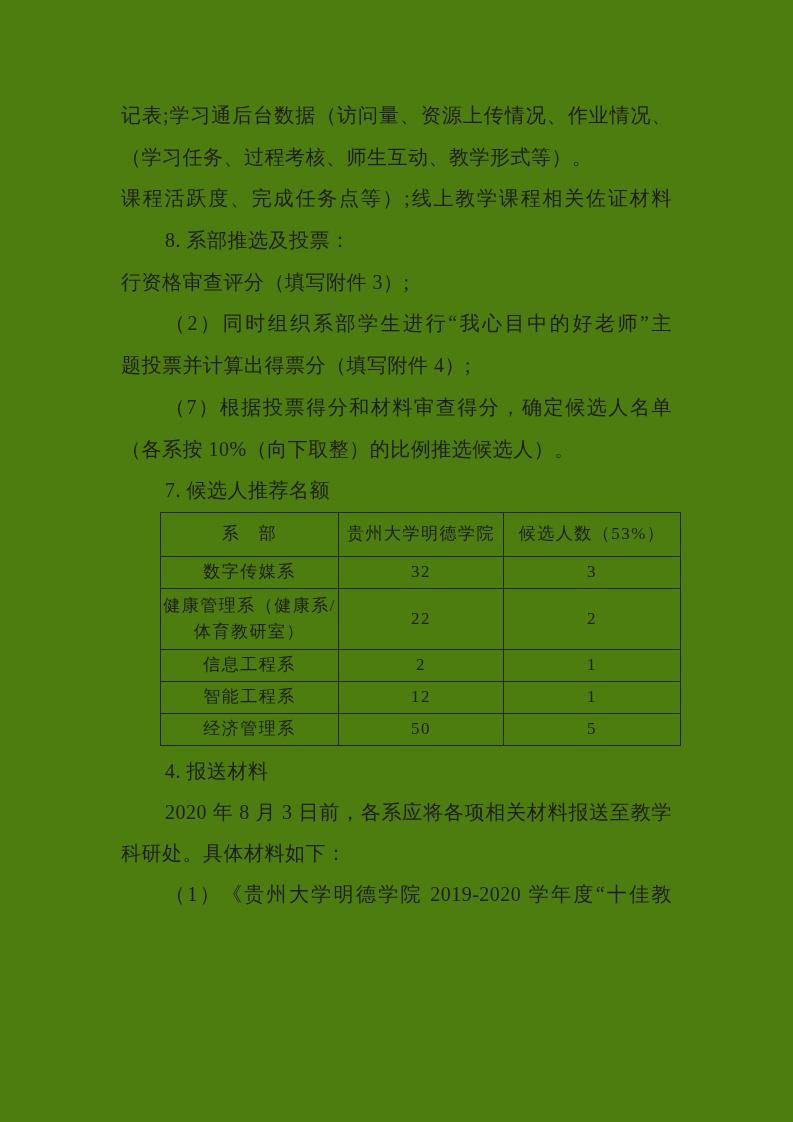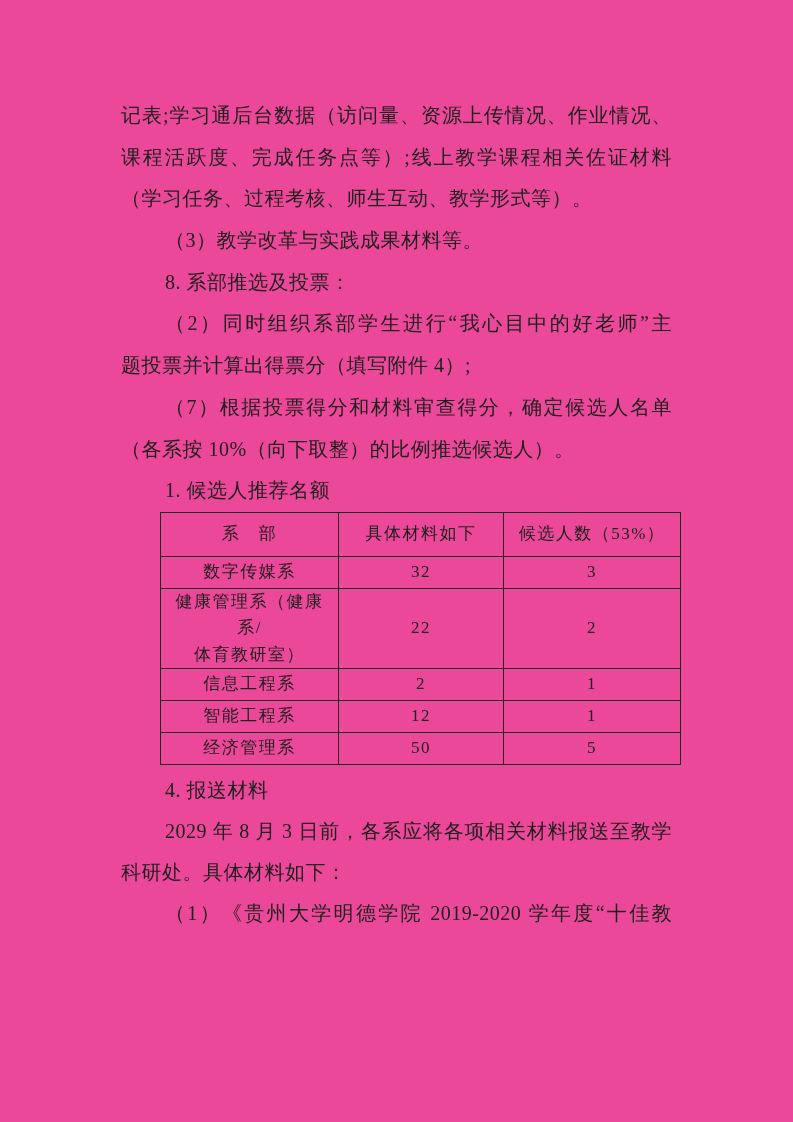--- a/index.html
+++ b/index.html
@@ -1,20 +1,20 @@
 <!DOCTYPE html>
 <html><head>
 <meta charset="utf-8">
 <style>
   html, body { margin: 0; padding: 0; background: #ffffff; }
   .page {
     position: relative;
     width: 793px;
     height: 1122px;
-    background: #ec4899;
+    background: #4d7c0f;
     overflow: hidden;
     font-family: "Liberation Serif", "DejaVu Serif", serif;
     color: #1e1e1e;
   }
   .content {
     position: absolute;
     left: 121px;
     top: 95px;
     width: 551px;
   }
@@ -43,59 +43,59 @@
     margin-left: 39px;
     margin-top: 0;
   }
   .qtable th, .qtable td {
     border: 1px solid #252525;
     font-weight: 400;
     font-size: 17px;
     letter-spacing: 1.5px;
     text-align: center;
     vertical-align: middle;
-    padding: 0 14px;
+    padding: 0 2px;
     white-space: pre-line;
     line-height: 1.55;
     color: #1e1e1e;
   }
   .qtable thead tr { height: 44px; }
   .qtable tbody tr { height: 32px; }
   .qtable tbody tr.tall { height: 61px; }
   .block-after { margin-top: 5px; }
 </style>
 </head>
 <body>
 
 <div class="page">
   <div class="content">
 
     <div id="block-before" class="block-before">
         <div class="line j">记表;学习通后台数据（访问量、资源上传情况、作业情况、</div>
+        <div class="line">（学习任务、过程考核、师生互动、教学形式等）。</div>
         <div class="line j">课程活跃度、完成任务点等）;线上教学课程相关佐证材料</div>
-        <div class="line">（学习任务、过程考核、师生互动、教学形式等）。</div>
-        <div class="line ind">（3）教学改革与实践成果材料等。</div>
         <div class="line ind">8. 系部推选及投票：</div>
+        <div class="line">行资格审查评分（填写附件 3）;</div>
         <div class="line j ind">（2）同时组织系部学生进行“我心目中的好老师”主</div>
         <div class="line">题投票并计算出得票分（填写附件 4）;</div>
         <div class="line j ind">（7）根据投票得分和材料审查得分，确定候选人名单</div>
         <div class="line">（各系按 10%（向下取整）的比例推选候选人）。</div>
-        <div class="line ind">1. 候选人推荐名额</div>
+        <div class="line ind">7. 候选人推荐名额</div>
       </div>
 
     <table class="qtable">
       <colgroup>
         <col style="width:178px">
           <col style="width:165px">
           <col style="width:177px">
       </colgroup>
       <thead>
         <tr id="qtable-head-row">
             <th>系　部</th>
-            <th>具体材料如下</th>
+            <th>贵州大学明德学院</th>
             <th>候选人数（53%）</th>
           </tr>
       </thead>
       <tbody id="qtable-body">
           <tr>
             <td>数字传媒系</td>
             <td>32</td>
             <td>3</td>
           </tr>
           <tr class="tall">
@@ -117,19 +117,19 @@
           <tr>
             <td>经济管理系</td>
             <td>50</td>
             <td>5</td>
           </tr>
         </tbody>
     </table>
 
     <div id="block-after" class="block-after">
         <div class="line ind">4. 报送材料</div>
-        <div class="line j ind">2029 年 8 月 3 日前，各系应将各项相关材料报送至教学</div>
+        <div class="line j ind">2020 年 8 月 3 日前，各系应将各项相关材料报送至教学</div>
         <div class="line">科研处。具体材料如下：</div>
         <div class="line j ind">（1）《贵州大学明德学院 2019-2020 学年度“十佳教</div>
       </div>
 
   </div>
 </div>
 
 </body></html>

